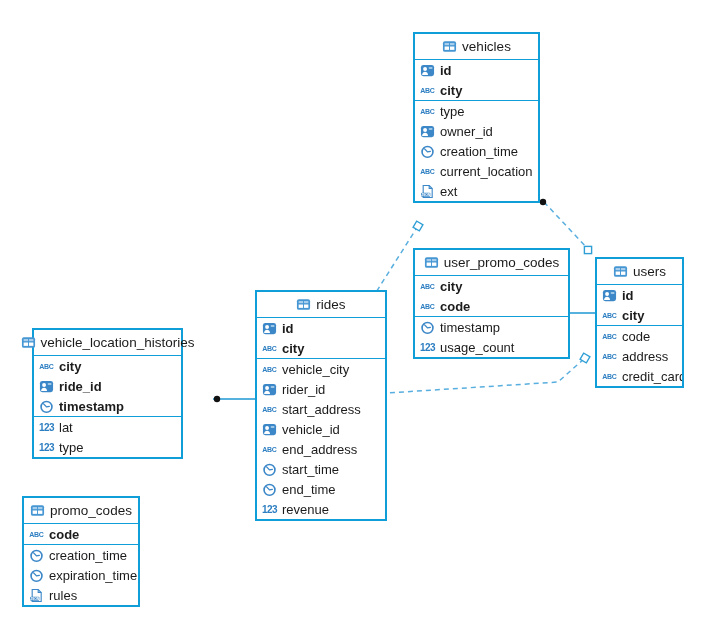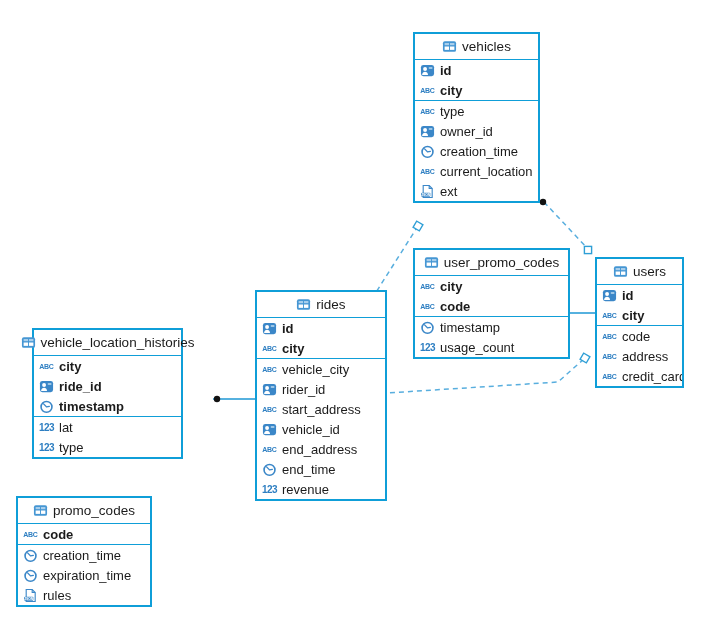--- a/index.html
+++ b/index.html
@@ -264,20 +264,27 @@
       </div>
       <div class="row">
         <span class="ic tglyph">ABC</span>
         <span class="lbl">end_address</span>
       </div>
       <div class="row">
         <svg class="ic" viewBox="0 0 16 16">
             <circle cx="8" cy="8.4" r="5.8" fill="none" stroke="#3b87c8" stroke-width="1.7"></circle>
             <path d="M8 8.4 4.9 5.2 M8 8.4l3-.5" fill="none" stroke="#3b87c8" stroke-width="1.5" stroke-linecap="round"></path>
           </svg>
+        <span class="lbl">start_time</span>
+      </div>
+      <div class="row">
+        <svg class="ic" viewBox="0 0 16 16">
+            <circle cx="8" cy="8.4" r="5.8" fill="none" stroke="#3b87c8" stroke-width="1.7"></circle>
+            <path d="M8 8.4 4.9 5.2 M8 8.4l3-.5" fill="none" stroke="#3b87c8" stroke-width="1.5" stroke-linecap="round"></path>
+          </svg>
         <span class="lbl">end_time</span>
       </div>
       <div class="row">
         <span class="ic nglyph">123</span>
         <span class="lbl">revenue</span>
       </div>
     </div>
   </div>
 
   <div class="table" style="left:32px;top:328px;width:151px">
@@ -318,21 +325,21 @@
         <span class="ic nglyph">123</span>
         <span class="lbl">lat</span>
       </div>
       <div class="row">
         <span class="ic nglyph">123</span>
         <span class="lbl">type</span>
       </div>
     </div>
   </div>
 
-  <div class="table" style="left:16px;top:496px;width:136px">
+  <div class="table" style="left:22px;top:496px;width:118px">
     <div class="thead">
       <svg class="ic" viewBox="0 0 16 16">
           <rect x="1" y="2.4" width="14" height="11.2" rx="2" fill="#4596d3"></rect>
           <rect x="2.8" y="4.3" width="4.7" height="2.3" fill="#a9cfec"></rect>
           <rect x="8.5" y="4.3" width="4.7" height="2.3" fill="#a9cfec"></rect>
           <rect x="2.8" y="8" width="4.7" height="3.6" fill="#fff"></rect>
           <rect x="8.5" y="8" width="4.7" height="3.6" fill="#fff"></rect>
         </svg>
       <span>promo_codes</span>
     </div>

